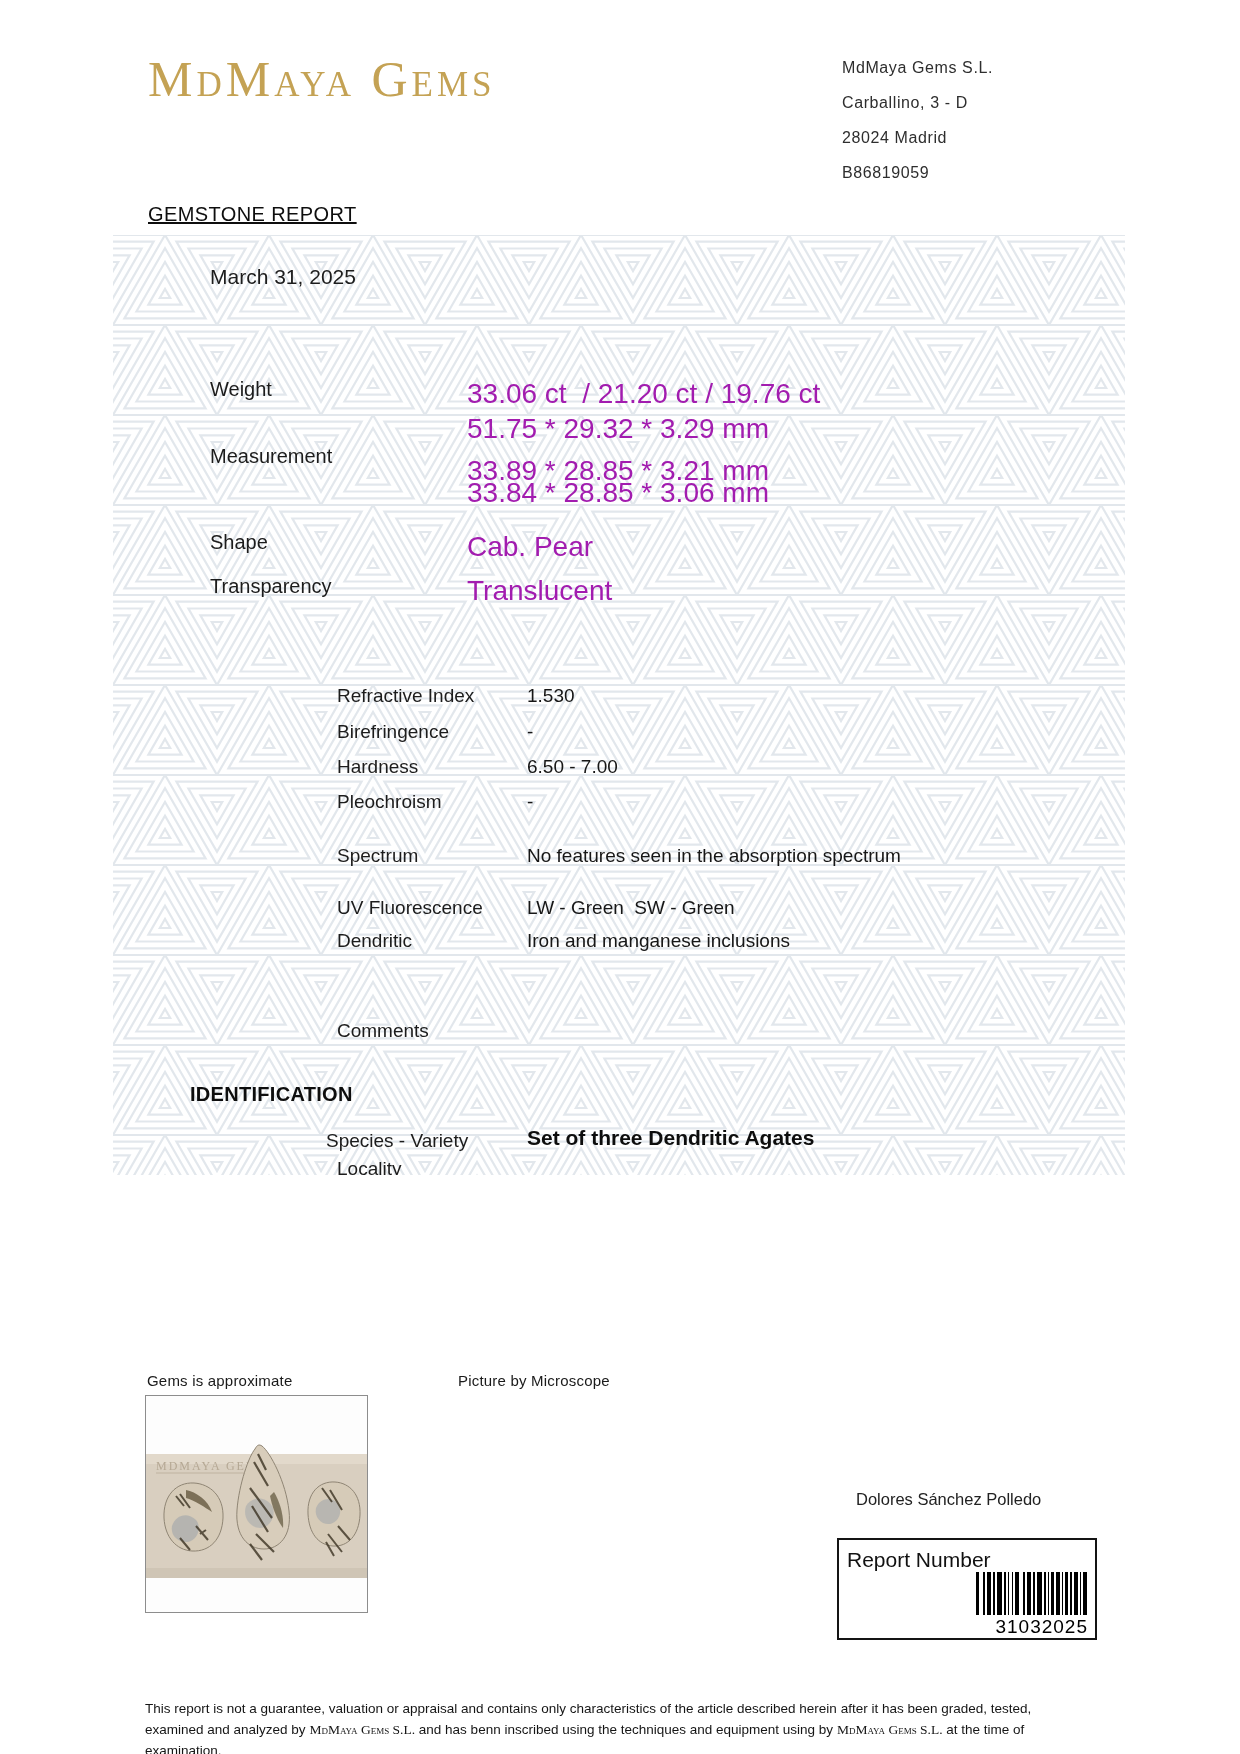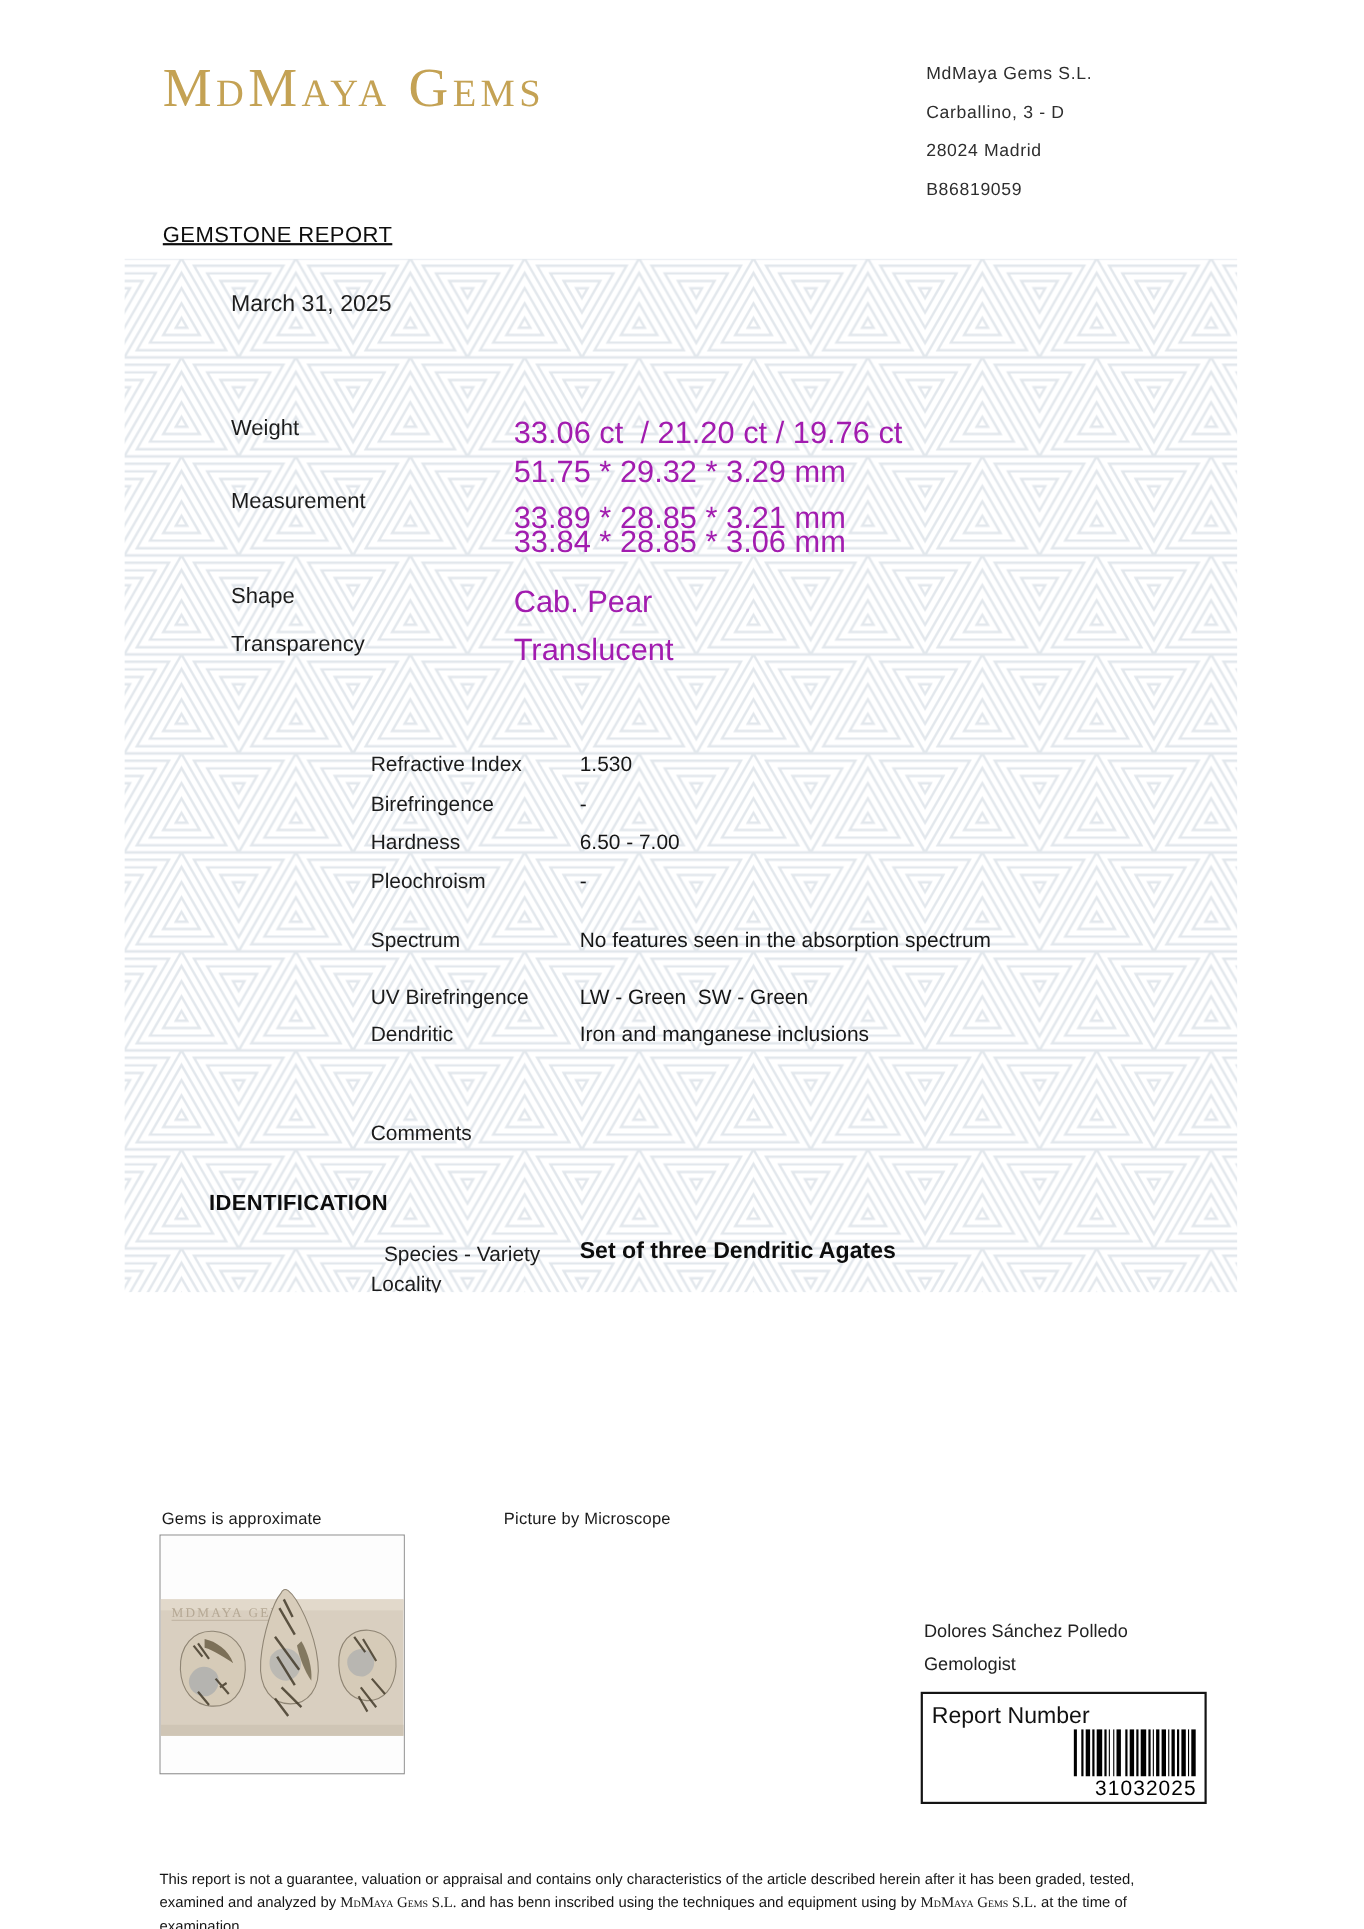--- a/index.html
+++ b/index.html
@@ -33,21 +33,21 @@
   .lb2 { font-size:19px; color:#1c1c1c; white-space:pre-wrap; }
   .vl2 { font-size:19px; color:#161616; white-space:pre-wrap; }
   .hd  { font-size:20px; font-weight:700; color:#0d0d0d; letter-spacing:0.3px; }
   .big { font-size:21px; font-weight:700; color:#0d0d0d; }
 
   
   .caption { font-size:15px; color:#1a1a1a; letter-spacing:0.2px; white-space:nowrap; }
   .photo-frame { left:145px; top:1395px; width:223px; height:218px; border:1px solid #8d8d8d; background:#fdfdfd; box-sizing:border-box; }
 
   .sig { left:840px; top:1468px; font-size:16.5px; color:#222; }
-  .sig p { margin:0; line-height:30px; }
+  .sig p { margin:16px; line-height:30px; }
 
   .report-box { left:837px; top:1538px; width:260px; height:102px; border:2px solid #141414; box-sizing:border-box; background:#ffffff; }
   .report-box .rn-label { position:absolute; left:8px; top:8px; font-size:21px; color:#111; white-space:nowrap; }
   .barcode { position:absolute; right:7px; top:32px; }
   .rn-value { position:absolute; right:7px; top:76px; font-size:19px; color:#000; letter-spacing:1px; }
 
   .footer { left:145px; top:1684px; width:938px; font-size:13.5px; line-height:21px; color:#151515; }
   .brand-sc { font-family:"Liberation Serif", serif; font-variant:small-caps; }
 </style>
 </head>
@@ -115,32 +115,32 @@
 
     <span class="abs lb2" style="left:224px;top:521px">Hardness</span>
     <span class="abs vl2" style="left:414px;top:521px">6.50 - 7.00</span>
 
     <span class="abs lb2" style="left:224px;top:556px">Pleochroism</span>
     <span class="abs vl2" style="left:414px;top:556px">-</span>
 
     <span class="abs lb2" style="left:224px;top:610px">Spectrum</span>
     <span class="abs vl2" style="left:414px;top:610px">No features seen in the absorption spectrum</span>
 
-    <span class="abs lb2" style="left:224px;top:662px">UV Birefringence</span>
+    <span class="abs lb2" style="left:224px;top:662px">UV Fluorescence</span>
     <span class="abs vl2" style="left:414px;top:662px">LW - Green  SW - Green</span>
 
     <span class="abs lb2" style="left:224px;top:695px">Dendritic</span>
     <span class="abs vl2" style="left:414px;top:695px">Iron and manganese inclusions</span>
 
     <span class="abs lb2" style="left:224px;top:785px">Comments</span>
     <span class="abs vl2" style="left:414px;top:785px"></span>
 
     <span class="abs hd" style="left:77px;top:848px">IDENTIFICATION</span>
 
-    <span class="abs lb2" style="left:236px;top:895px">Species - Variety</span>
+    <span class="abs lb2" style="left:213px;top:895px">Species - Variety</span>
     <span class="abs big" style="left:414px;top:891px">Set of three Dendritic Agates</span>
 
     <span class="abs lb2" style="left:224px;top:923px">Locality</span>
     <span class="abs vl2" style="left:414px;top:923px"></span>
   </div>
 
   <span class="abs caption" style="left:147px;top:1372px">Gems is approximate</span>
   <span class="abs caption" style="left:458px;top:1372px">Picture by Microscope</span>
 
   <div class="abs photo-frame">

